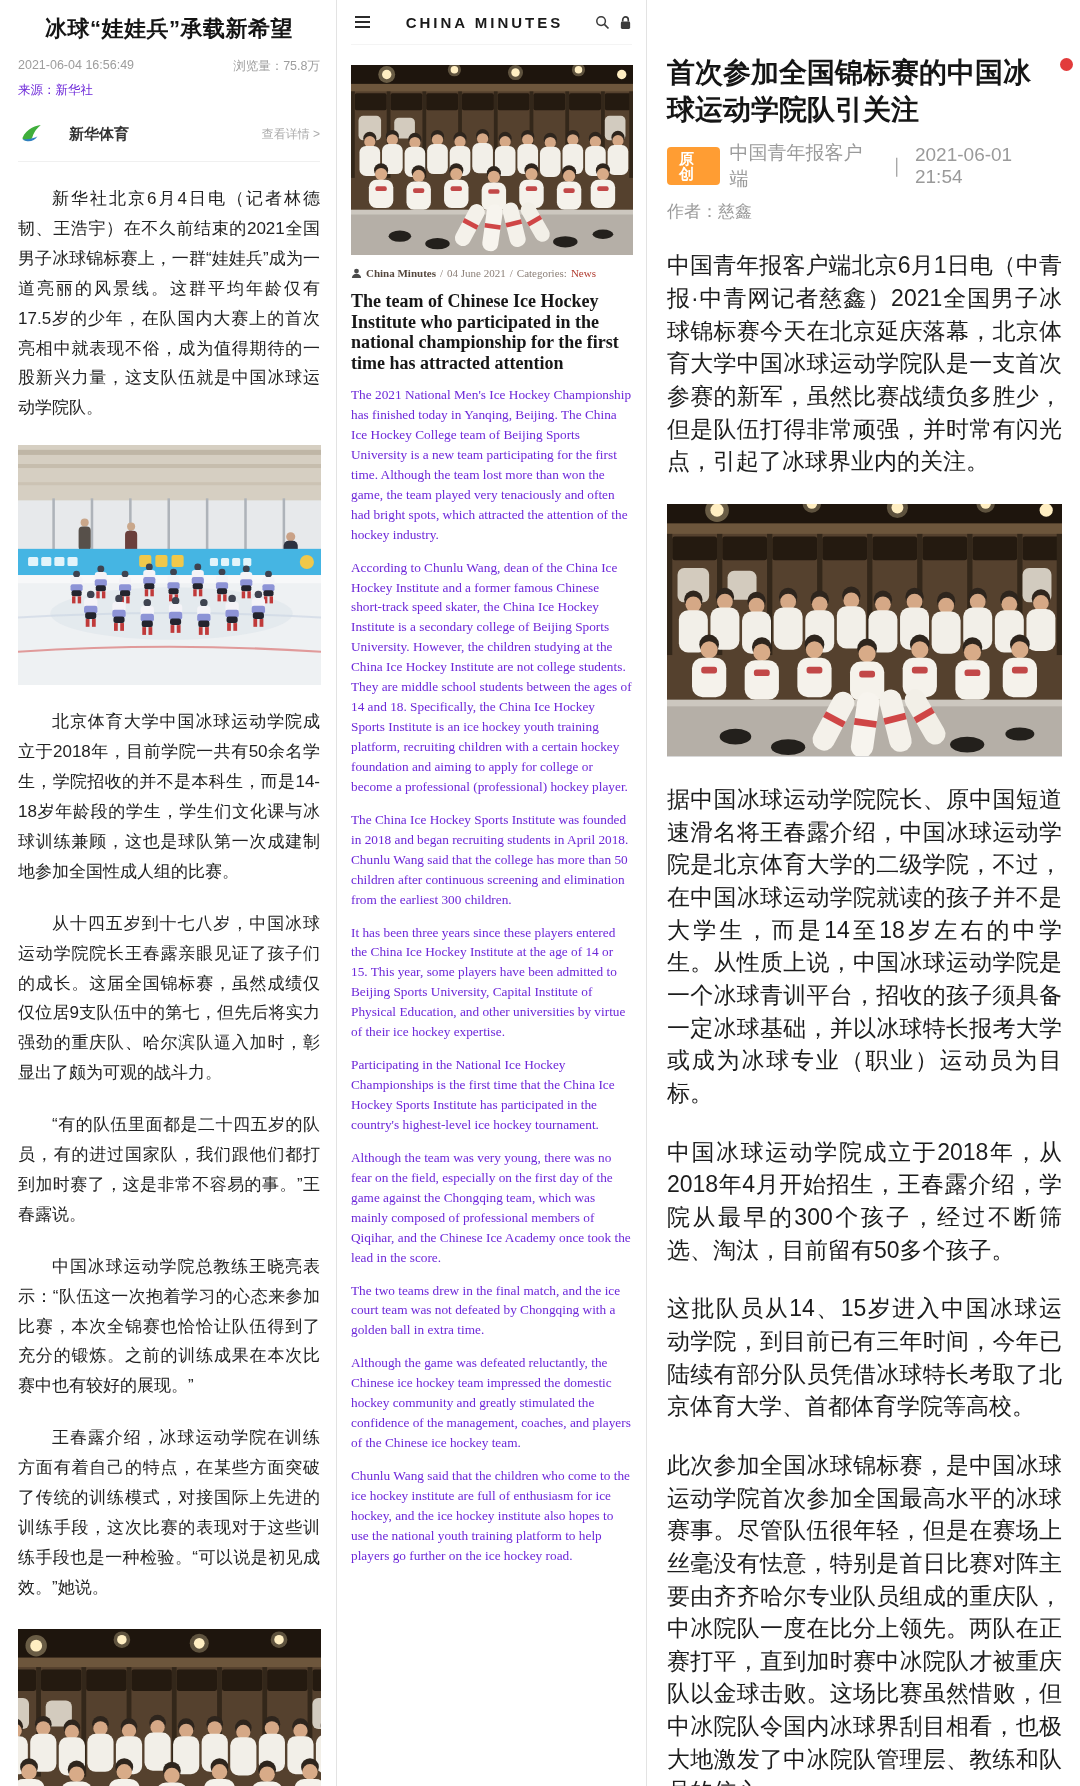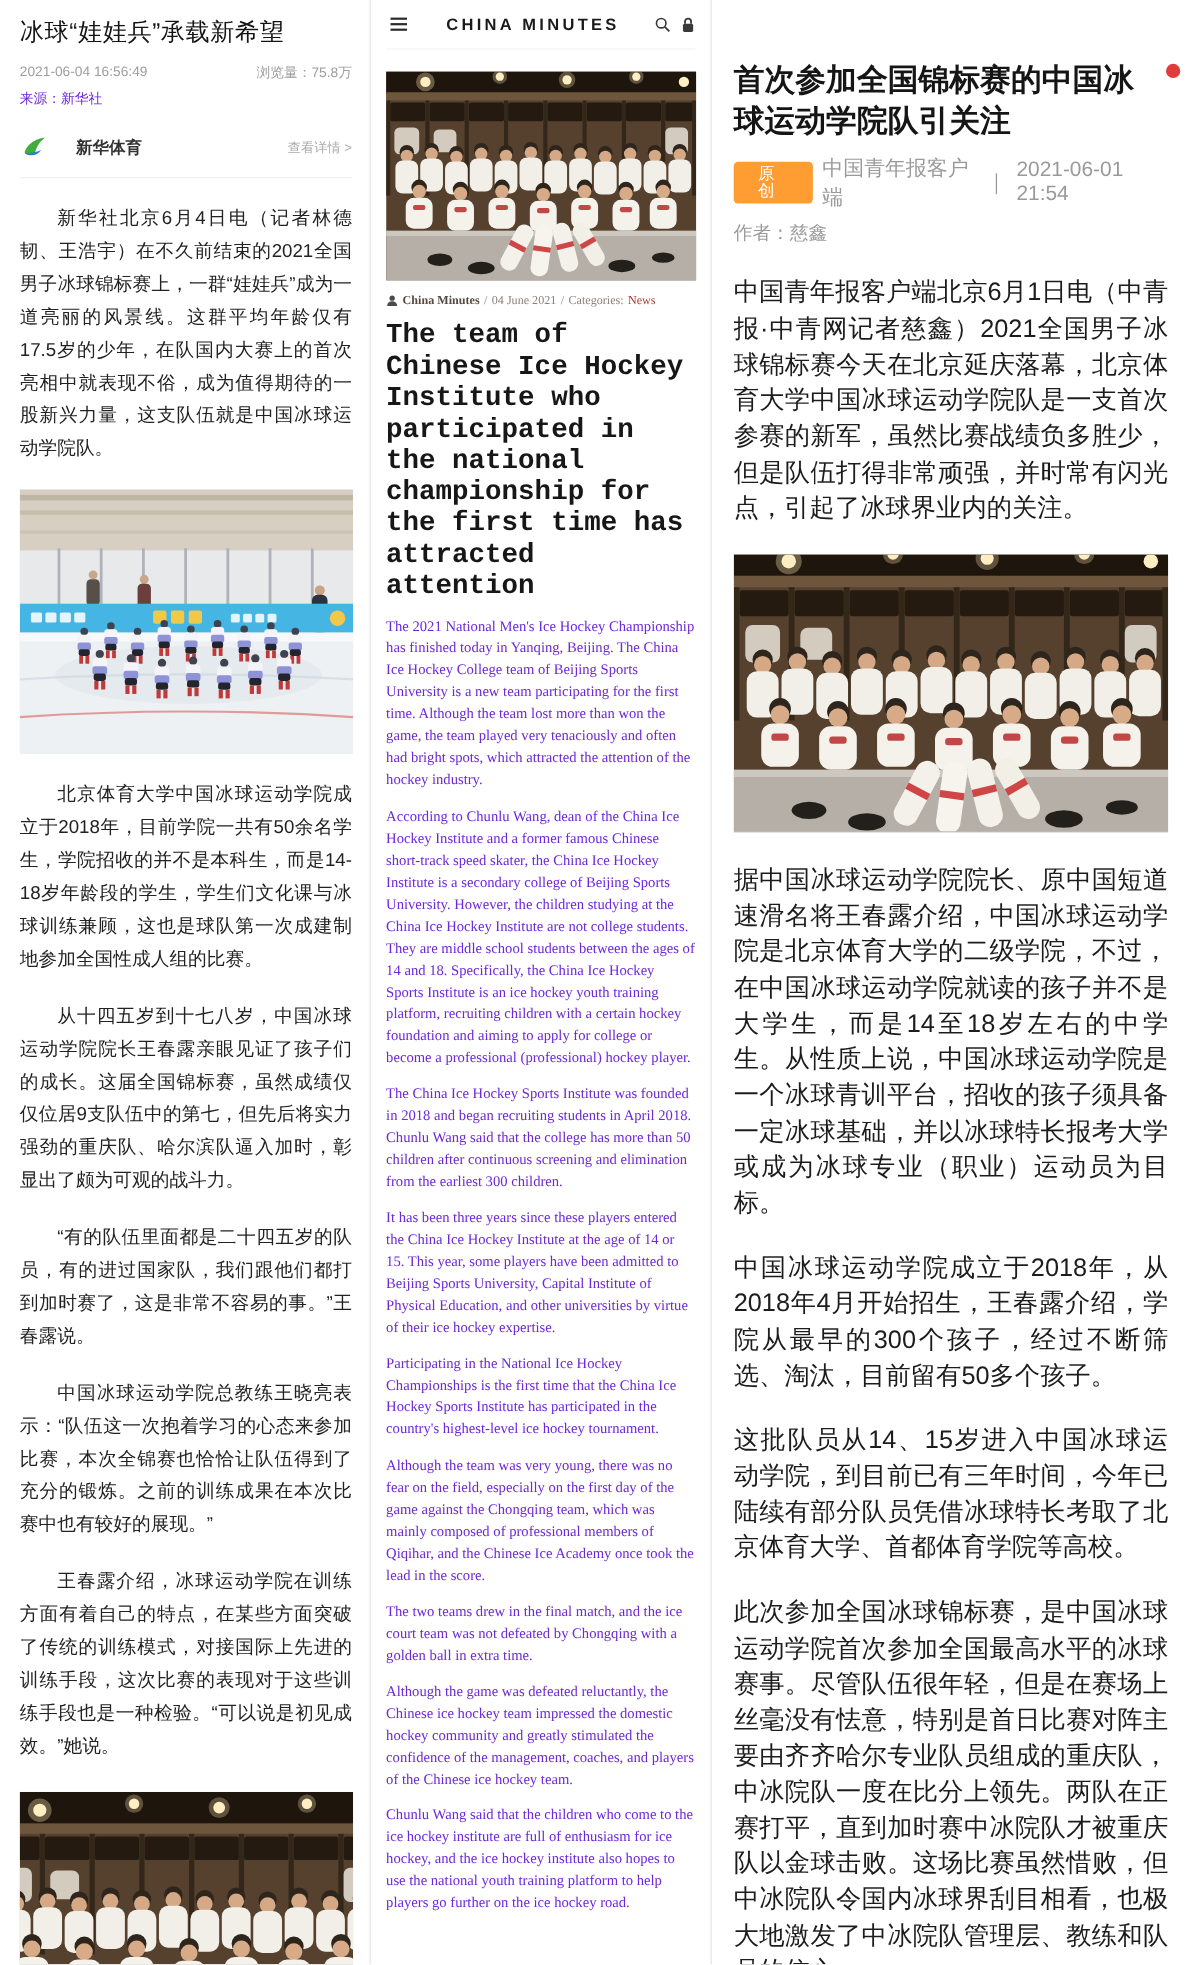--- a/index.html
+++ b/index.html
@@ -2,51 +2,51 @@
 <html><head>
 <meta charset="utf-8">
 <style>
   html,body{margin:0;padding:0;background:#fff;}
   .page{width:1080px;height:1786px;display:flex;overflow:hidden;background:#fff;
         font-family:"Liberation Sans",sans-serif;}
   .col{box-sizing:border-box;height:1786px;overflow:hidden;}
 
   
   .col-left{width:337px;padding:10px 16px 0 18px;border-right:1px solid #e3e3e3;}
-  .l-title{font-size:22px;font-weight:400;color:#141414;line-height:30px;margin:4px 0 14px;letter-spacing:.5px;}
+  .l-title{font-size:22px;font-weight:700;color:#141414;line-height:30px;margin:4px 0 14px;letter-spacing:.5px;text-align:center;}
   .l-meta{display:flex;justify-content:space-between;color:#9d9d9d;font-size:12.5px;margin-bottom:7px;}
   .l-source{color:#6d28d9;font-size:12.5px;margin-bottom:16px;}
   .l-channel{display:flex;align-items:center;gap:25px;padding:6px 0 14px;border-bottom:1px solid #f0f0f0;}
   .l-channel .logo{width:26px;height:26px;display:inline-block;}
   .l-channel .name{font-size:15px;font-weight:700;color:#333;}
   .l-channel .detail{margin-left:auto;color:#ababab;font-size:12px;text-decoration:none;cursor:pointer;}
   .l-body p{font-size:17px;line-height:1.76;color:#222;text-align:justify;text-indent:2em;margin:22px 0;}
 
   
   .col-mid{width:310px;padding:0 14px;border-right:1px solid #e3e3e3;}
   .cm-header{height:44px;display:flex;align-items:center;border-bottom:1px solid #f4f4f4;}
   .cm-burger{display:inline-flex;flex-direction:column;gap:3px;cursor:pointer;padding:4px;}
   .cm-burger i{display:block;width:15px;height:2px;background:#2b2b2b;}
   .cm-title{flex:1;text-align:center;font-size:15px;font-weight:800;letter-spacing:3px;color:#1a1a1a;cursor:pointer;}
   .cm-icons{display:flex;align-items:center;gap:9px;}
   .cm-icons svg{display:block;cursor:pointer;}
   .cm-byline{display:flex;align-items:center;flex-wrap:wrap;gap:4px;margin:12px 0 2px;
              font-family:"Liberation Serif",serif;font-size:11px;color:#8d8179;}
   .cm-byline .auth{color:#55483e;font-weight:700;cursor:pointer;}
   .cm-byline .cat{color:#b03a2e;cursor:pointer;}
-  .cm-headline{font-family:Liberation Mono, monospace;font-size:25px;line-height:1.14;font-weight:600;
+  .cm-headline{font-family:Liberation Serif, serif;font-size:18px;line-height:1.14;font-weight:600;
                color:#171717;margin:12px 0 12px;}
   .cm-body p{font-family:"Liberation Serif",serif;font-size:13.3px;line-height:1.5;color:#6d28d9;margin:0 0 13px;}
 
   
   .col-right{width:433px;padding:6px 18px 0 20px;position:relative;margin-top:44px;}
   .r-dot{position:absolute;top:14px;right:7px;width:13px;height:13px;border-radius:50%;background:#e23b3b;}
   .r-title{font-size:28px;line-height:1.33;font-weight:700;color:#151515;margin:4px 18px 12px 0;}
   .r-meta{display:flex;align-items:center;gap:9px;font-size:19px;color:#9a9a9a;margin:2px 0 8px;}
-  .r-badge{background:#ff9d33;color:#fff;font-size:15px;line-height:1;padding:4px 22px;border-radius:4px;font-weight:400;}
+  .r-badge{background:#ff9d33;color:#fff;font-size:15px;line-height:1;padding:4px 12px;border-radius:4px;font-weight:700;}
   .r-author{font-size:17px;color:#9a9a9a;margin-bottom:16px;}
   .r-body p{font-size:23px;line-height:1.42;color:#1c1c1c;text-align:justify;margin:26px 0;}
   .r-photo-wrap{margin:14px 0 0;border-bottom:1px solid #d8d8d8;}
 
   
   svg.photo{display:block;background:#ddd;}
   .rink{width:303px;height:240px;margin:14px 0 0;}
   .locker-left{width:303px;height:250px;margin:26px 0 0;}
   .locker-mid{width:282px;height:190px;margin:20px 0 0;}
   .locker-right{width:395px;height:252px;}

